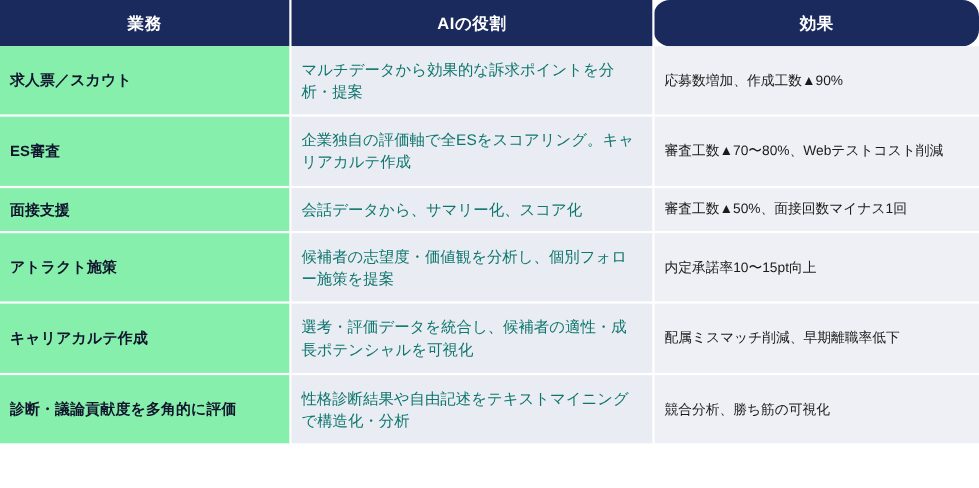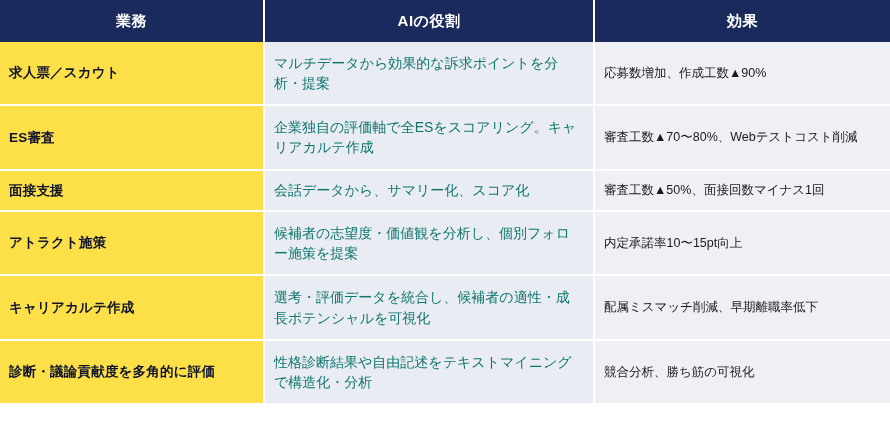--- a/index.html
+++ b/index.html
@@ -28,34 +28,34 @@
     color: #ffffff;
     font-size: 15px;
     font-weight: bold;
     text-align: center;
     vertical-align: middle;
     height: 34px;
     padding: 4px 6px;
     border-right: 2px solid #ffffff;
     letter-spacing: 0.5px;
   }
-  thead th:last-child { border-right: none; }
+  thead th:last-child { border-right: none; border-radius: 15px; }
 
   tbody td {
     vertical-align: middle;
     padding: 7px 10px 7px 9px;
     border-bottom: 2px solid #ffffff;
     border-right: 2px solid #ffffff;
     line-height: 1.45;
   }
   tbody td:last-child { border-right: none; }
   tbody tr:last-child td { border-bottom: none; }
 
   td.task {
-    background: #fde047;
+    background: #86efac;
     color: #10142c;
     font-size: 13.5px;
     font-weight: bold;
     letter-spacing: 0.2px;
   }
   td.role {
     background: #e9ecf2;
     color: #0f766e;
     font-size: 14px;
   }

